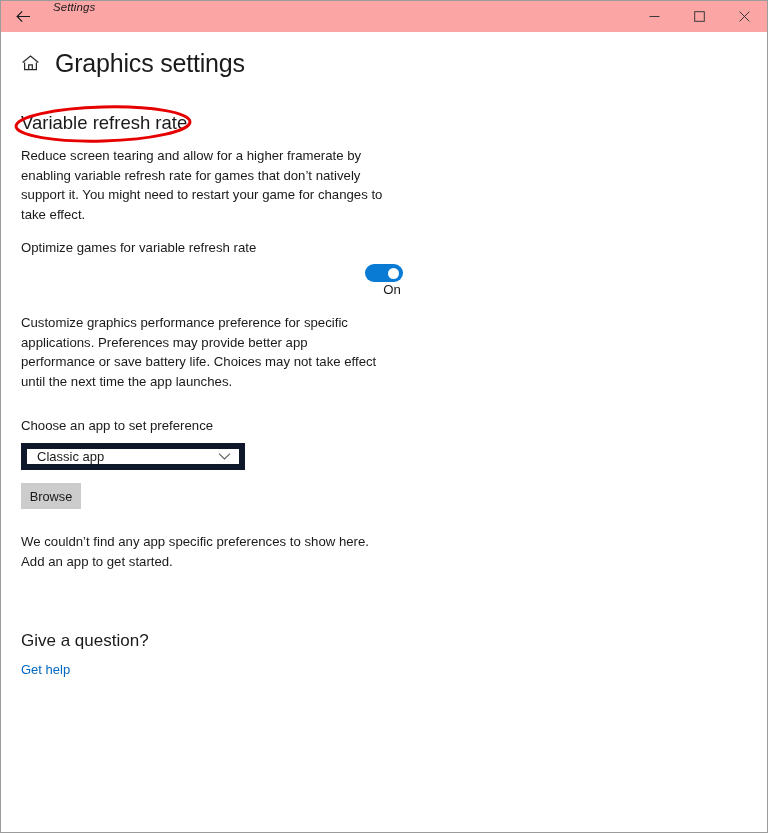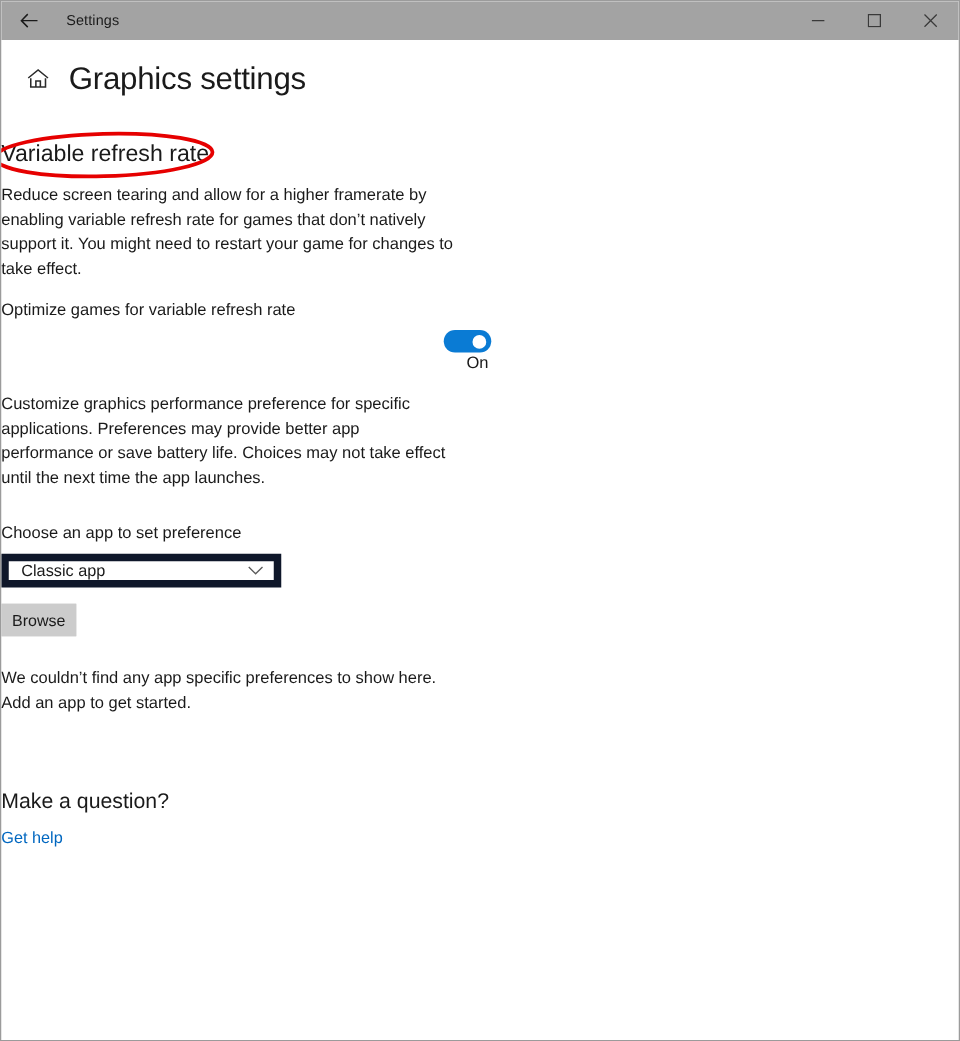--- a/index.html
+++ b/index.html
@@ -18,23 +18,23 @@
     box-sizing: border-box;
     background: #ffffff;
     border: 1px solid #9b9b9b;
     overflow: hidden;
   }
 
   
   .titlebar {
     position: relative;
     height: 31px;
-    background: #a3a3a3;
-    display: flex;
-    align-items: center;
+    background: #fca5a5;
+    display: flex;
+    font-style: italic;
   }
   .back-button {
     width: 44px;
     height: 30px;
     display: flex;
     align-items: center;
     justify-content: center;
     color: #1a1a1a;
     cursor: default;
   }
@@ -81,20 +81,21 @@
   }
   .page-title {
     font-size: 25px;
     color: #1a1a1a;
     font-weight: 400;
     letter-spacing: -0.2px;
   }
 
   
   .content {
+    padding-left: 20px;
     padding-right: 20px;
     position: relative;
   }
   .section-title-lg {
     font-size: 18.5px;
     color: #1a1a1a;
     font-weight: 400;
     margin: 0;
   }
   .section-title-md {
@@ -305,20 +306,20 @@
         </svg>
       </span>
     </div>
 
     <button class="browse-button">Browse</button>
 
     <p class="body-text desc-empty">We couldn’t find any app specific preferences to show here. Add an app to get started.</p>
 
     
     <div class="footer-section-1">
-      <h2 class="section-title-md">Make a question?</h2>
+      <h2 class="section-title-md">Give a question?</h2>
       <a class="link" href="#">Get help</a>
     </div>
 
     
 
   </div>
 </div>
 
 </body></html>

